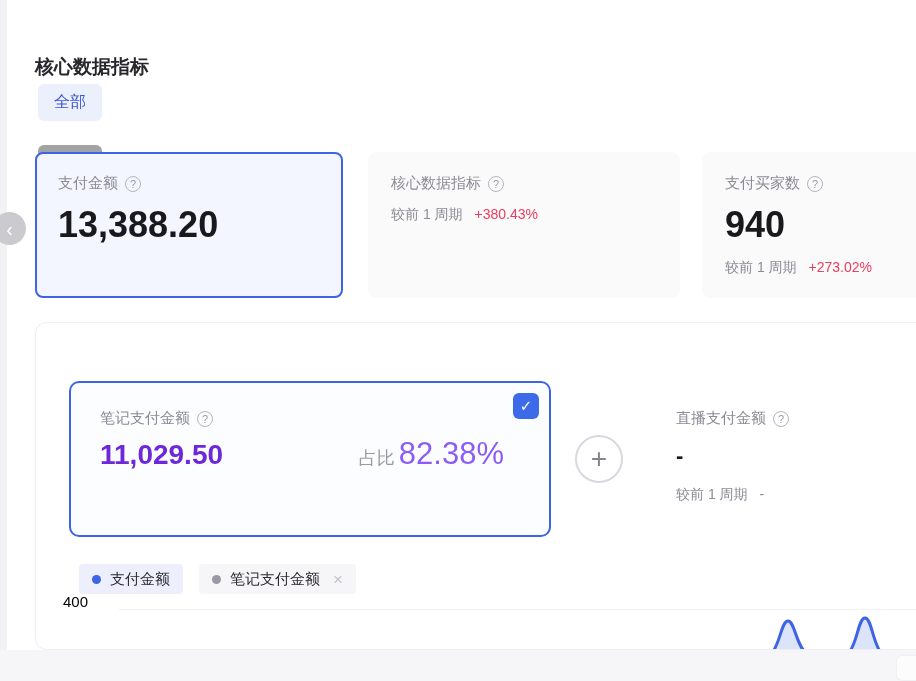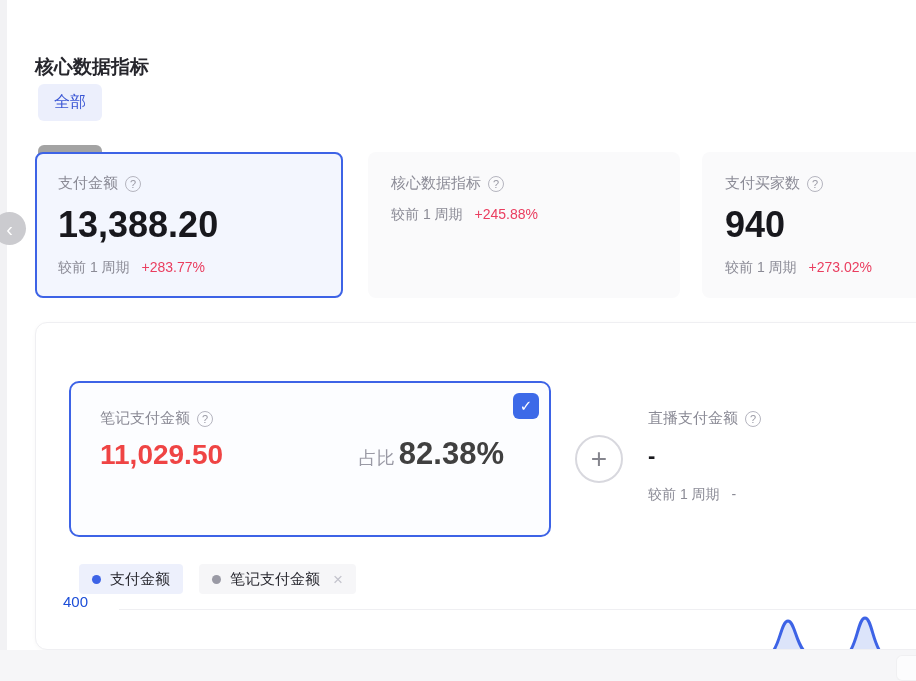--- a/index.html
+++ b/index.html
@@ -37,44 +37,44 @@
   .panel { position:absolute; left:35px; top:322px; width:900px; height:328px; background:#ffffff;
            border:1px solid #EFEFF2; border-radius:12px; box-shadow:0 1px 4px rgba(0,0,0,0.03);
            overflow:hidden; }
 
   .subcard { position:absolute; left:33px; top:58px; width:482px; height:156px; background:#FCFDFF;
              border:2px solid #3D63E6; border-radius:10px; padding:26px 45px 0 29px; cursor:pointer; }
   .checkbox { position:absolute; top:10px; right:10px; width:26px; height:26px; background:#3D6AE8;
               border-radius:6px; color:#ffffff; display:flex; align-items:center; justify-content:center;
               font-size:15px; cursor:pointer; }
   .subvals { display:flex; justify-content:space-between; align-items:baseline; margin-top:8px; }
-  .subvalue { font-size:28px; font-weight:700; color:#ef4444; }
+  .subvalue { font-size:28px; font-weight:700; color:#6d28d9; }
   .ratio { display:flex; align-items:baseline; }
   .ratio-label { font-size:18px; color:#9A9AA5; margin-right:4px; }
-  .ratio-value { font-size:31px; font-weight:700; color:#404040; }
+  .ratio-value { font-size:31px; font-weight:400; color:#8b5cf6; }
   .subcompare { margin-top:11px; font-size:14px; color:#8B8B96; }
 
   .plus-btn { position:absolute; left:539px; top:112px; width:48px; height:48px; background:#ffffff;
               border:2px solid #D8D8DE; border-radius:50%; color:#85858D; font-size:28px; line-height:1;
               display:flex; align-items:center; justify-content:center; cursor:pointer; font-weight:300; }
 
-  .livecard { position:absolute; left:612px; top:86px; cursor:pointer; }
+  .livecard { position:absolute; left:640px; top:86px; cursor:pointer; }
   .livecard .mlabel { font-size:15px; }
   .live-value { margin-top:15px; font-size:22px; font-weight:700; color:#18181D; }
   .live-compare { margin-top:17px; font-size:14px; color:#8B8B96; }
 
   .legend { position:absolute; left:43px; top:241px; display:flex; gap:16px; }
   .pill { height:30px; display:inline-flex; align-items:center; padding:0 13px; border-radius:4px;
           font-size:15px; color:#2C2C33; cursor:pointer; }
   .pill-active { background:#EDF0FC; }
   .pill-muted { background:#F6F6F8; }
   .dot { width:9px; height:9px; border-radius:50%; margin-right:9px; }
   .pill-close { margin-left:13px; color:#C3C3CC; font-size:17px; line-height:1; cursor:pointer; }
 
-  .ytick { position:absolute; left:27px; top:270px; font-size:15px; color:#1d4ed8; }
+  .ytick { position:absolute; left:27px; top:270px; font-size:15px; color:#000000; }
   .gridline { position:absolute; left:83px; top:286px; width:817px; height:1px; background:#EFEFF2; }
   .chart-svg { position:absolute; left:0; top:286px; width:900px; height:42px; }
 
   .bottom-strip { position:absolute; left:0; top:650px; width:916px; height:31px; background:#F6F6F8; }
   .corner-widget { position:absolute; left:896px; top:655px; width:20px; height:26px;
                    background:#FCFCFD; border:1px solid #F0F0F2; border-right:none;
                    border-radius:6px 0 0 6px; }
 </style>
 </head>
 <body>
@@ -92,34 +92,30 @@
 <button class="carousel-prev">
   <span>‹</span>
 </button>
 
 <div class="mcard mcard-1 selected">
   <div class="mlabel">
     <span>支付金额</span>
     <span class="help">?</span>
   </div>
   <div class="mvalue">13,388.20</div>
-  <div class="mcompare">
-    <span>较前 1 周期</span>
-    <span class="chg-up">+283.77%</span>
-  </div>
 </div>
 
 <div class="mcard mcard-2">
   <div class="mlabel">
     <span>核心数据指标</span>
     <span class="help">?</span>
   </div>
   <div class="mcompare">
     <span>较前 1 周期</span>
-    <span class="chg-up">+245.88%</span>
+    <span class="chg-up">+380.43%</span>
   </div>
 </div>
 
 <div class="mcard mcard-3">
   <div class="mlabel">
     <span>支付买家数</span>
     <span class="help">?</span>
   </div>
   <div class="mvalue">940</div>
   <div class="mcompare">

